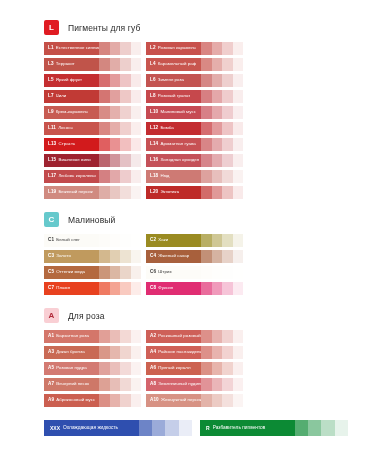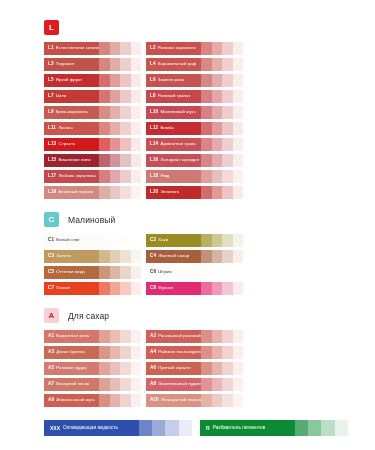--- a/index.html
+++ b/index.html
@@ -113,20 +113,21 @@
     line-height:1;
   }
 </style>
 </head>
 <body>
 
 <div class="page">
   <div id="sections-root">
       <div class="section-header">
         <div class="sec-badge" style="background: rgb(224, 27, 34); color: rgb(255, 255, 255);">L</div>
+        <div class="sec-title">Пигменты для губ</div>
       </div>
       <div class="grid">
         <div class="swatch">
           <div class="sw-main" style="background: rgb(196, 80, 72); color: rgb(255, 255, 255);">
             <span class="sw-code">L1</span>
             <span class="sw-name">Естественное сияние</span>
           </div>
           <div class="tint" style="background: rgb(214, 133, 127);"></div>
           <div class="tint" style="background: rgb(227, 171, 167);"></div>
           <div class="tint" style="background: rgb(238, 206, 204);"></div>
@@ -404,21 +405,21 @@
             <span class="sw-name">Фуксия</span>
           </div>
           <div class="tint" style="background: rgb(233, 108, 156);"></div>
           <div class="tint" style="background: rgb(240, 154, 187);"></div>
           <div class="tint" style="background: rgb(246, 196, 216);"></div>
           <div class="tint" style="background: rgb(252, 234, 241);"></div>
         </div>
       </div>
       <div class="section-header">
         <div class="sec-badge" style="background: rgb(249, 207, 212); color: rgb(176, 42, 58);">A</div>
-        <div class="sec-title">Для сахар</div>
+        <div class="sec-title">Для роза</div>
       </div>
       <div class="grid">
         <div class="swatch">
           <div class="sw-main" style="background: rgb(212, 118, 106); color: rgb(255, 255, 255);">
             <span class="sw-code">A1</span>
             <span class="sw-name">Бархатная роза</span>
           </div>
           <div class="tint" style="background: rgb(225, 159, 151);"></div>
           <div class="tint" style="background: rgb(234, 189, 183);"></div>
           <div class="tint" style="background: rgb(243, 217, 213);"></div>

